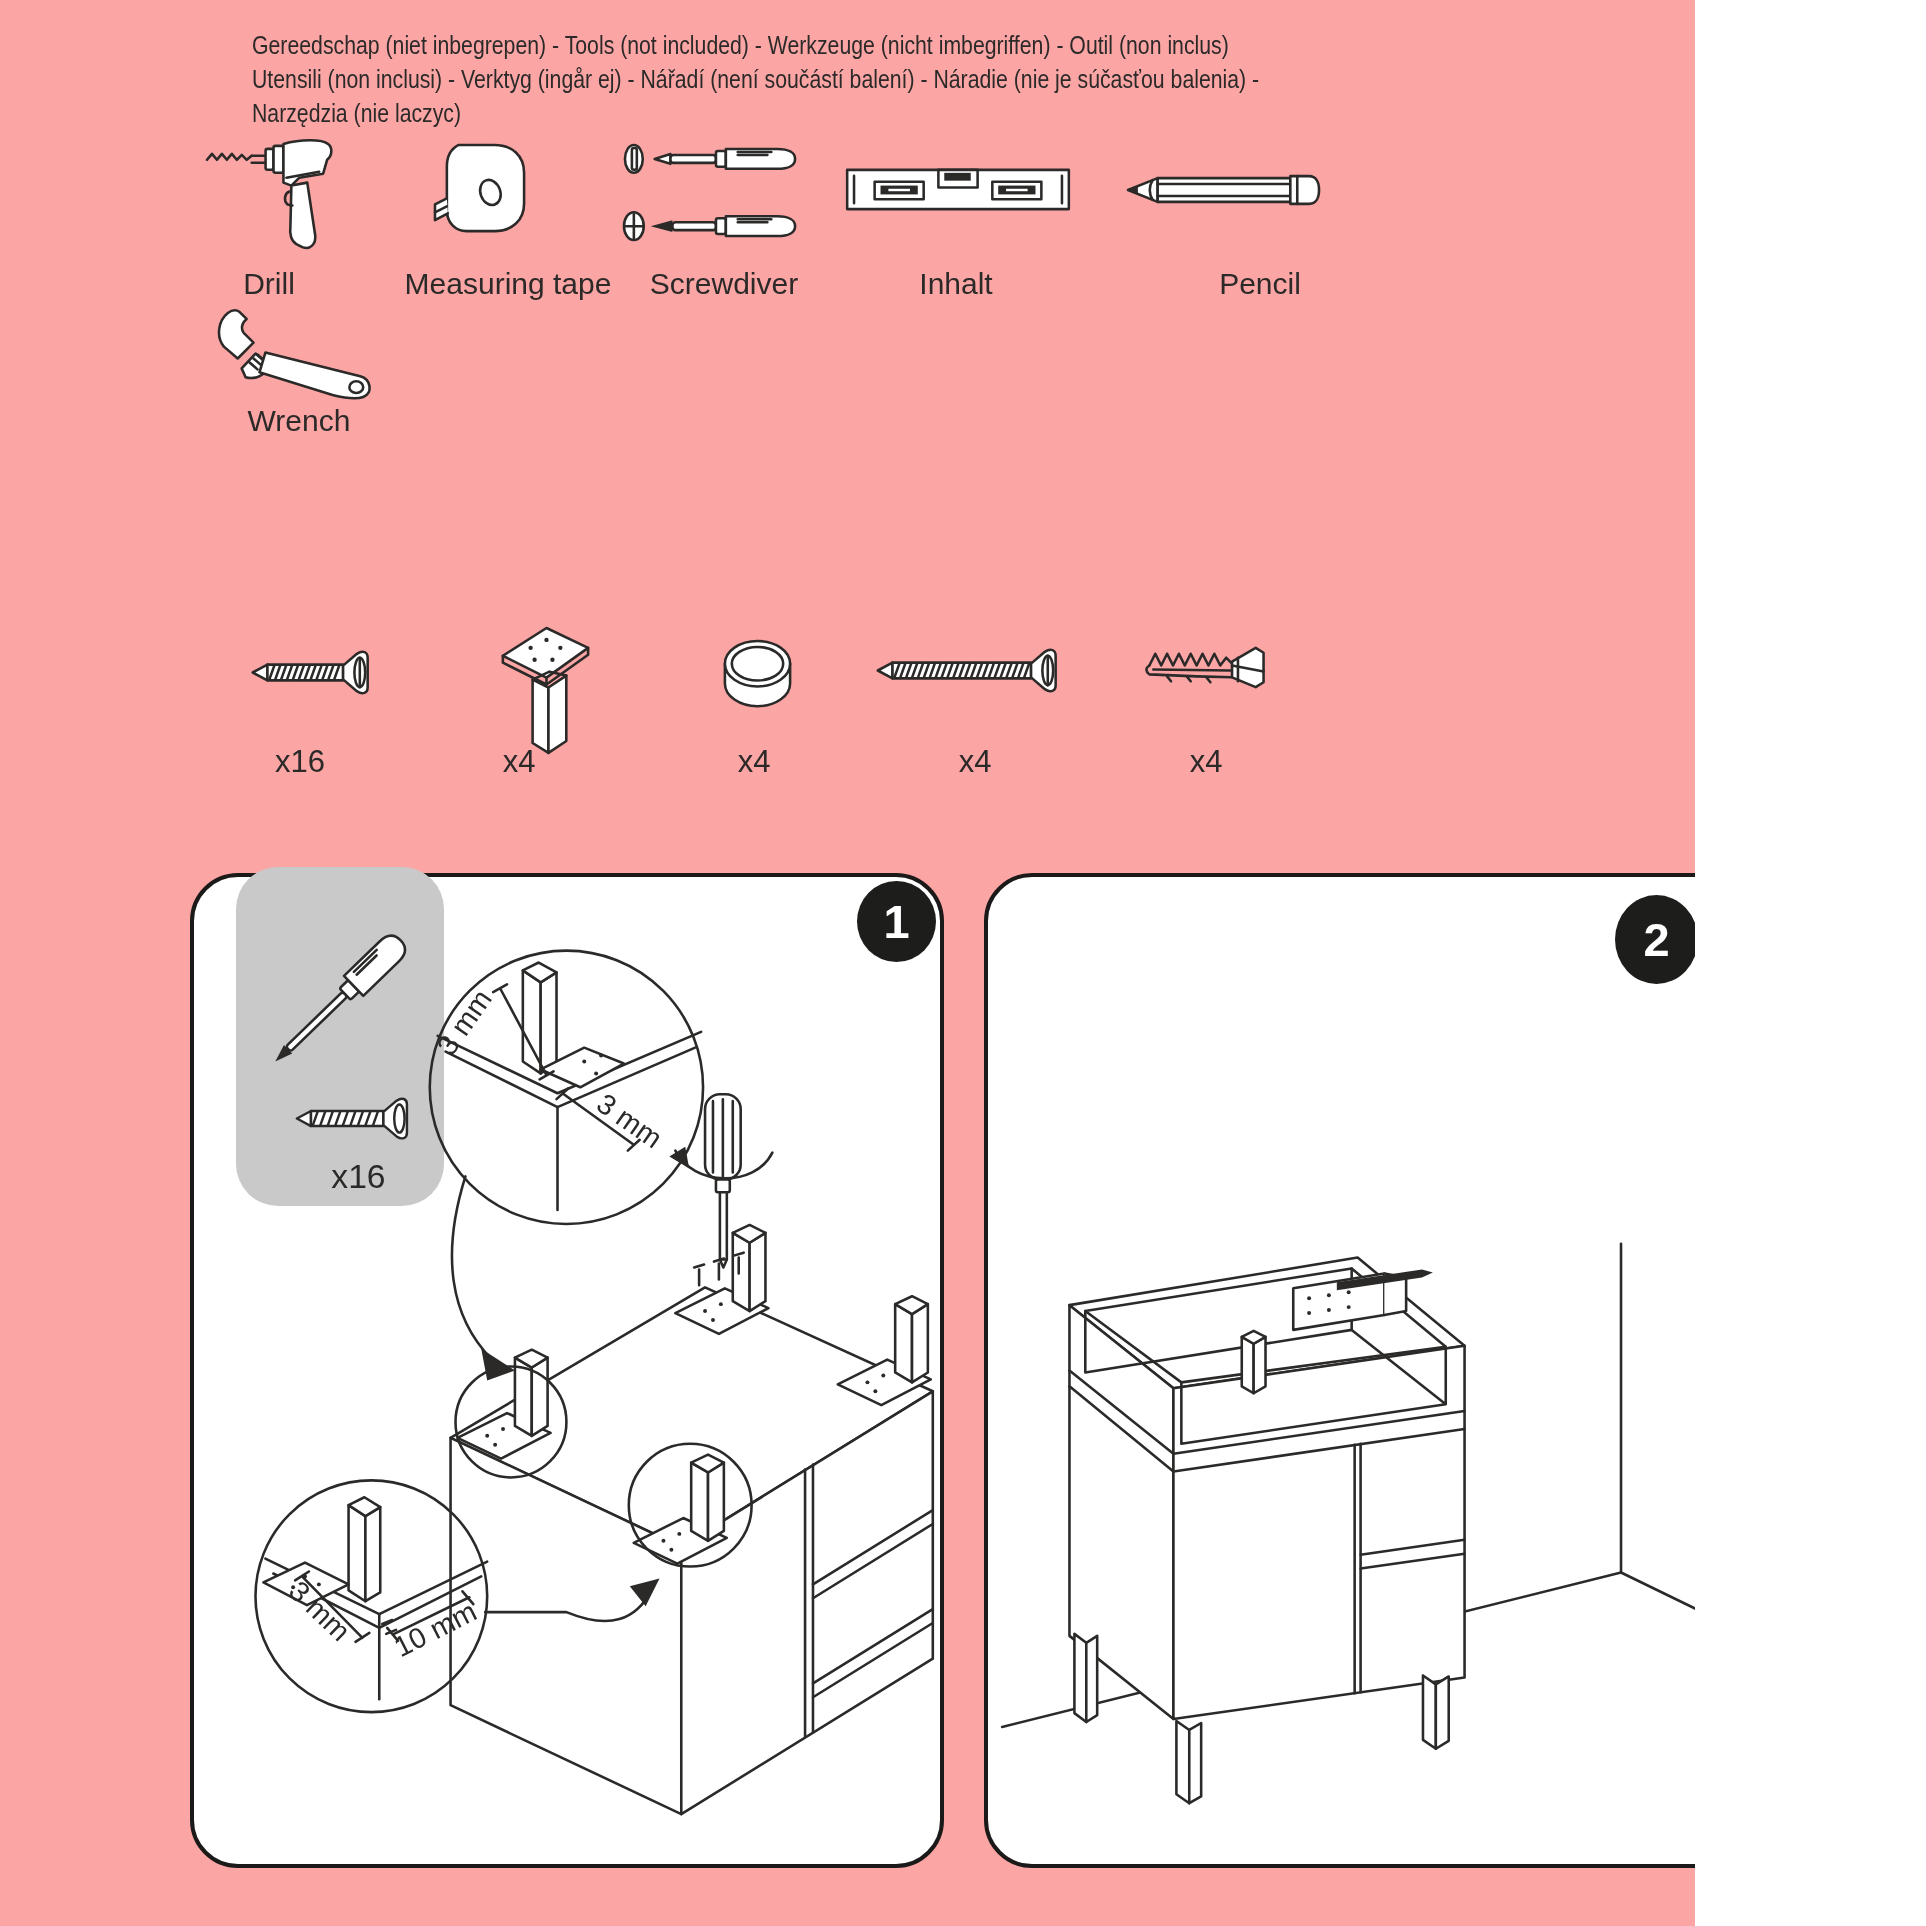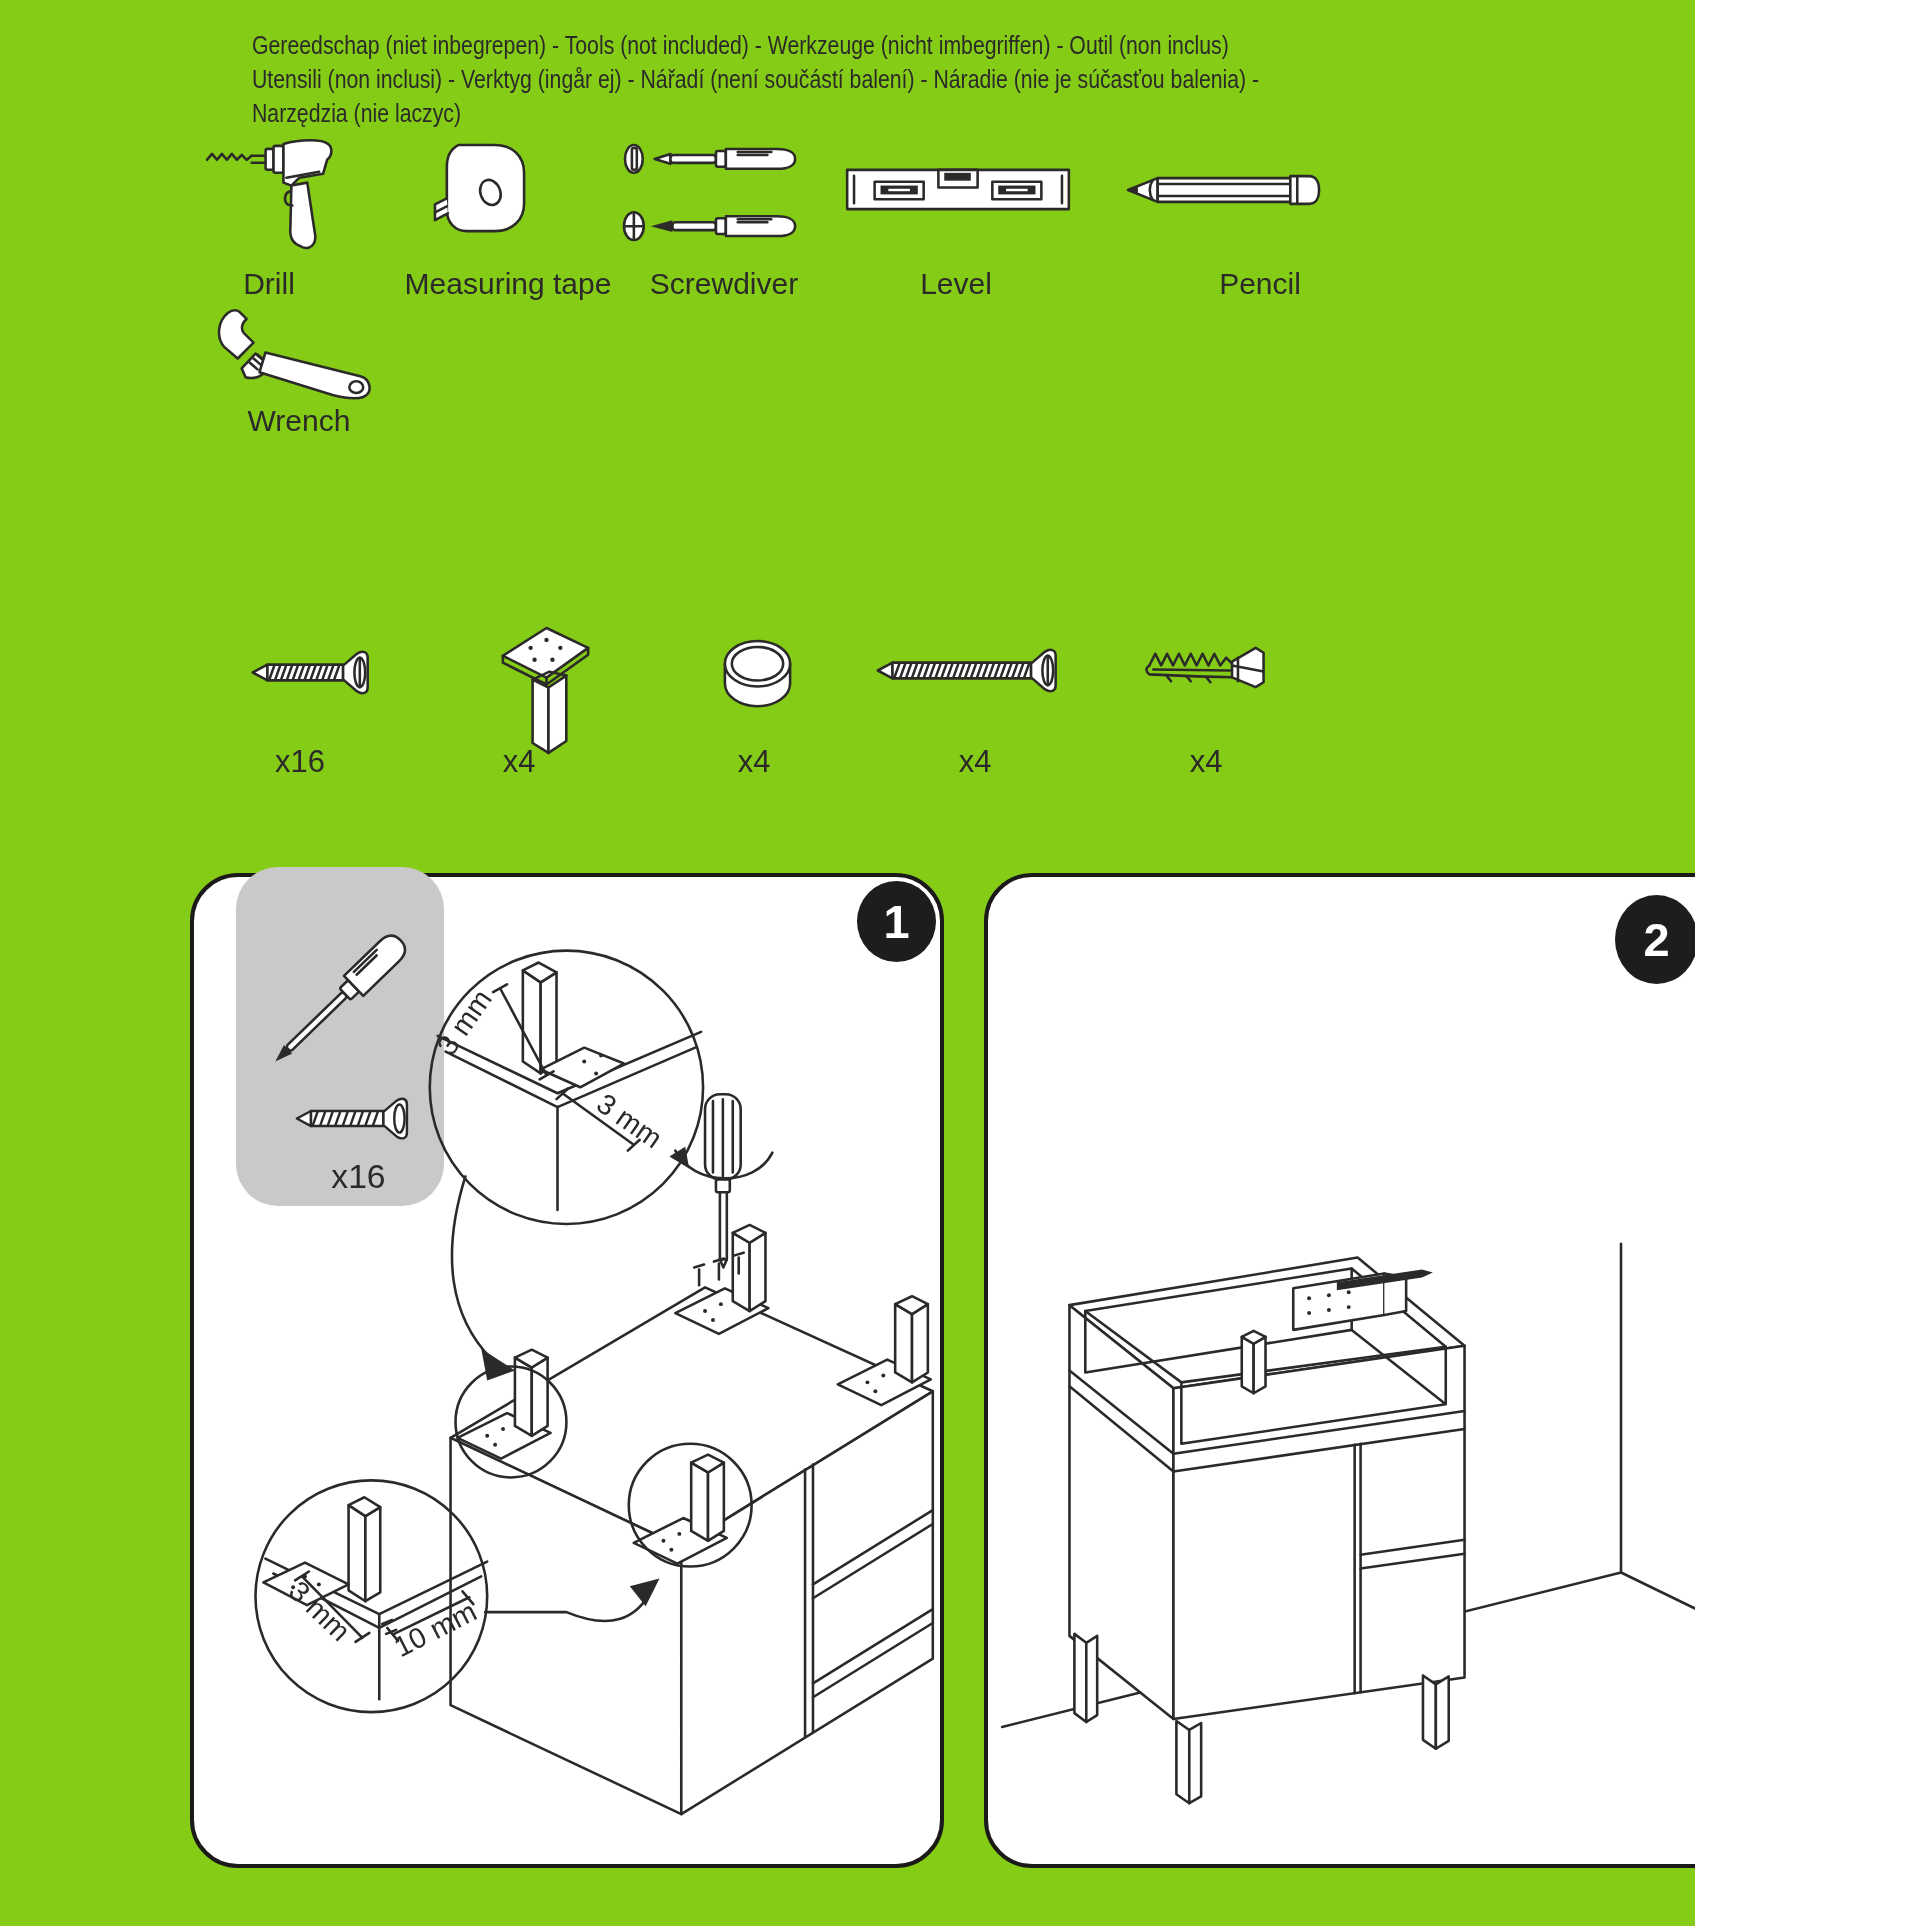--- a/index.html
+++ b/index.html
@@ -1,16 +1,16 @@
 <!DOCTYPE html>
 <html><head>
 <meta charset="utf-8">
 <style>
   html,body{margin:0;padding:0;background:#ffffff;}
-  #page{position:relative;width:1695px;height:1927px;background:#84cc16;overflow:hidden;
+  #page{position:relative;width:1695px;height:1927px;background:#fca5a5;overflow:hidden;
         font-family:"Liberation Sans",sans-serif;color:#2b2a29;}
   .abs{position:absolute;}
   .hdr{left:252px;top:28px;width:1386px;font-size:25px;line-height:34px;
        transform:scaleX(0.85);transform-origin:0 0;color:#2b2a29;}
   .toollabel{font-size:30px;transform:translateX(-50%);white-space:nowrap;color:#2b2a29;}
   .count{font-size:31px;transform:translateX(-50%);white-space:nowrap;color:#2b2a29;}
   .title-wrap{left:190px;top:539px;width:1168px;text-align:center;}
   .title-wrap span{display:inline-block;font-size:34px;font-weight:bold;
                    transform:scaleX(0.78);white-space:nowrap;letter-spacing:0;}
   .panel{position:absolute;box-sizing:border-box;border:4.5px solid #1b1a19;
@@ -113,21 +113,21 @@
       <path class="lnf" d="M28,62 L42,47 L56,59 C53,68 42,74 32,71 Z"></path>
       <path class="ln" d="M36,56 l8,7 M40,52 l8,7 M44,48 l8,7"></path>
       <path class="lnf" d="M52,46 L148,70 C159,73 161,87 151,91 C143,94 132,92 120,89 L46,66 Z"></path>
       <ellipse class="lnf" cx="144" cy="81" rx="7" ry="6"></ellipse>
     </svg>
   </div>
 
   <div class="abs toollabel" style="left:269px;top:267px;">Drill</div>
   <div class="abs toollabel" style="left:484px;top:267px;margin-left:24px;">Measuring tape</div>
   <div class="abs toollabel" style="left:724px;top:267px;">Screwdiver</div>
-  <div class="abs toollabel" style="left:956px;top:267px;">Level</div>
+  <div class="abs toollabel" style="left:956px;top:267px;">Inhalt</div>
   <div class="abs toollabel" style="left:1260px;top:267px;">Pencil</div>
   <div class="abs toollabel" style="left:299px;top:404px;text-align:center;">Wrench</div>
 
 
   <div class="abs" style="left:248px;top:644px;">
     <svg width="144" height="57" viewBox="0 0 145 58">
       <path class="lnf" d="M4,29 L19,21 L19,37 Z"></path>
       <rect class="lnf" x="19" y="21" width="77" height="16"></rect>
       <path class="ln" d="M26,22 l-5,14 M32,22 l-5,14 M38,22 l-5,14 M44,22 l-5,14 M50,22 l-5,14 M56,22 l-5,14 M62,22 l-5,14 M68,22 l-5,14 M74,22 l-5,14 M80,22 l-5,14 M86,22 l-5,14 M92,22 l-5,14"></path>
       <path class="lnf" d="M96,22 L110,10 C116,6 121,8 121,14 L121,44 C121,50 116,52 110,48 L96,36 Z"></path>

